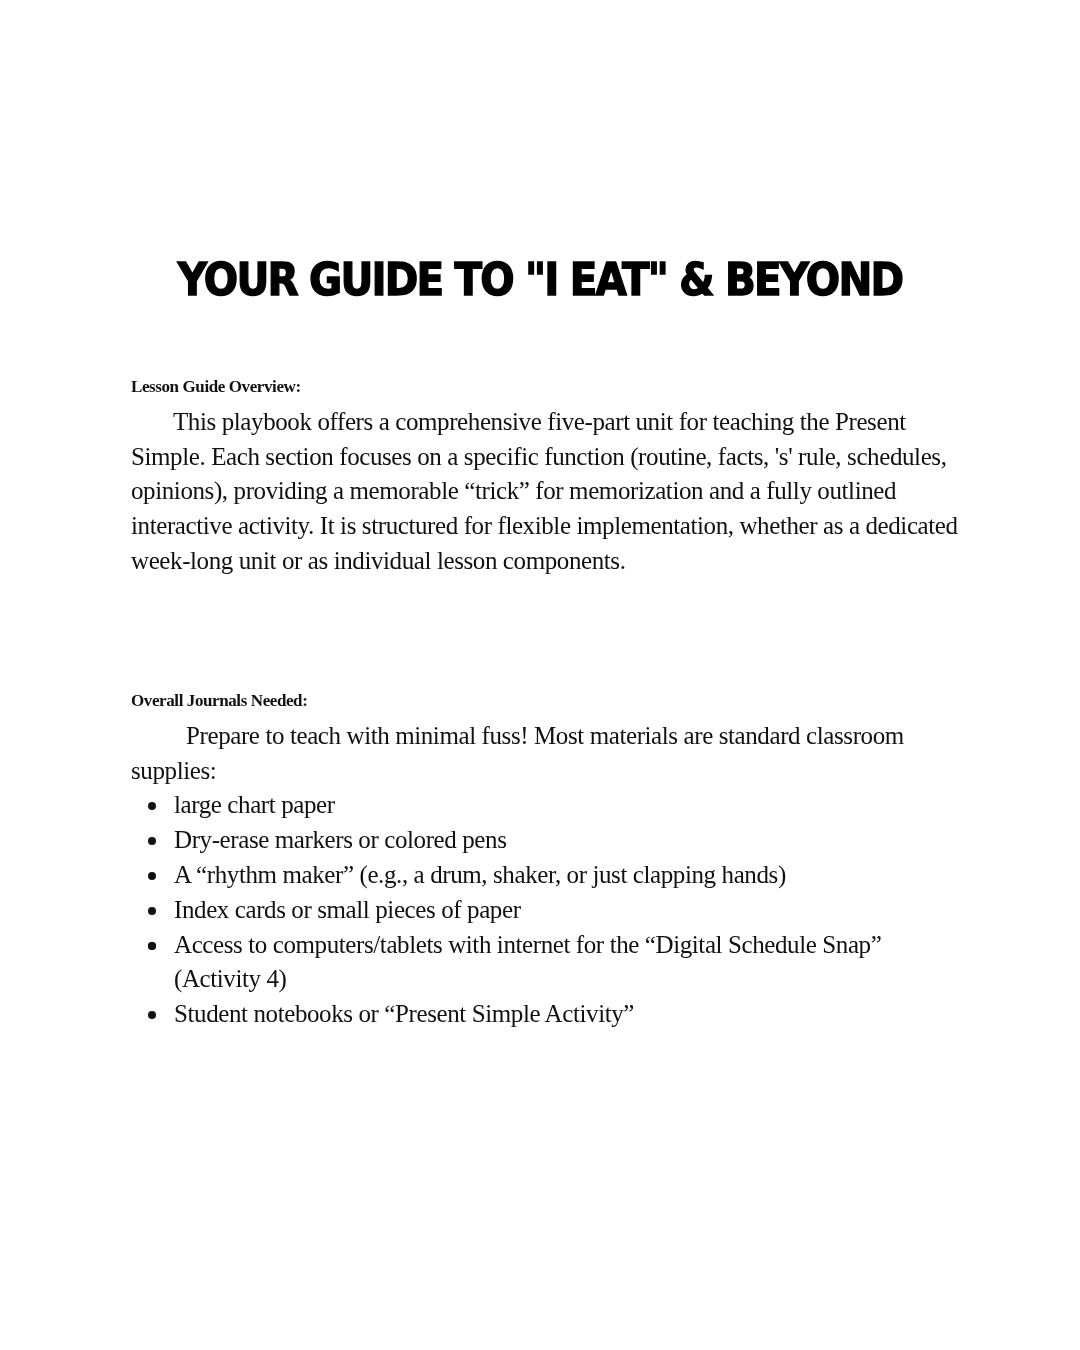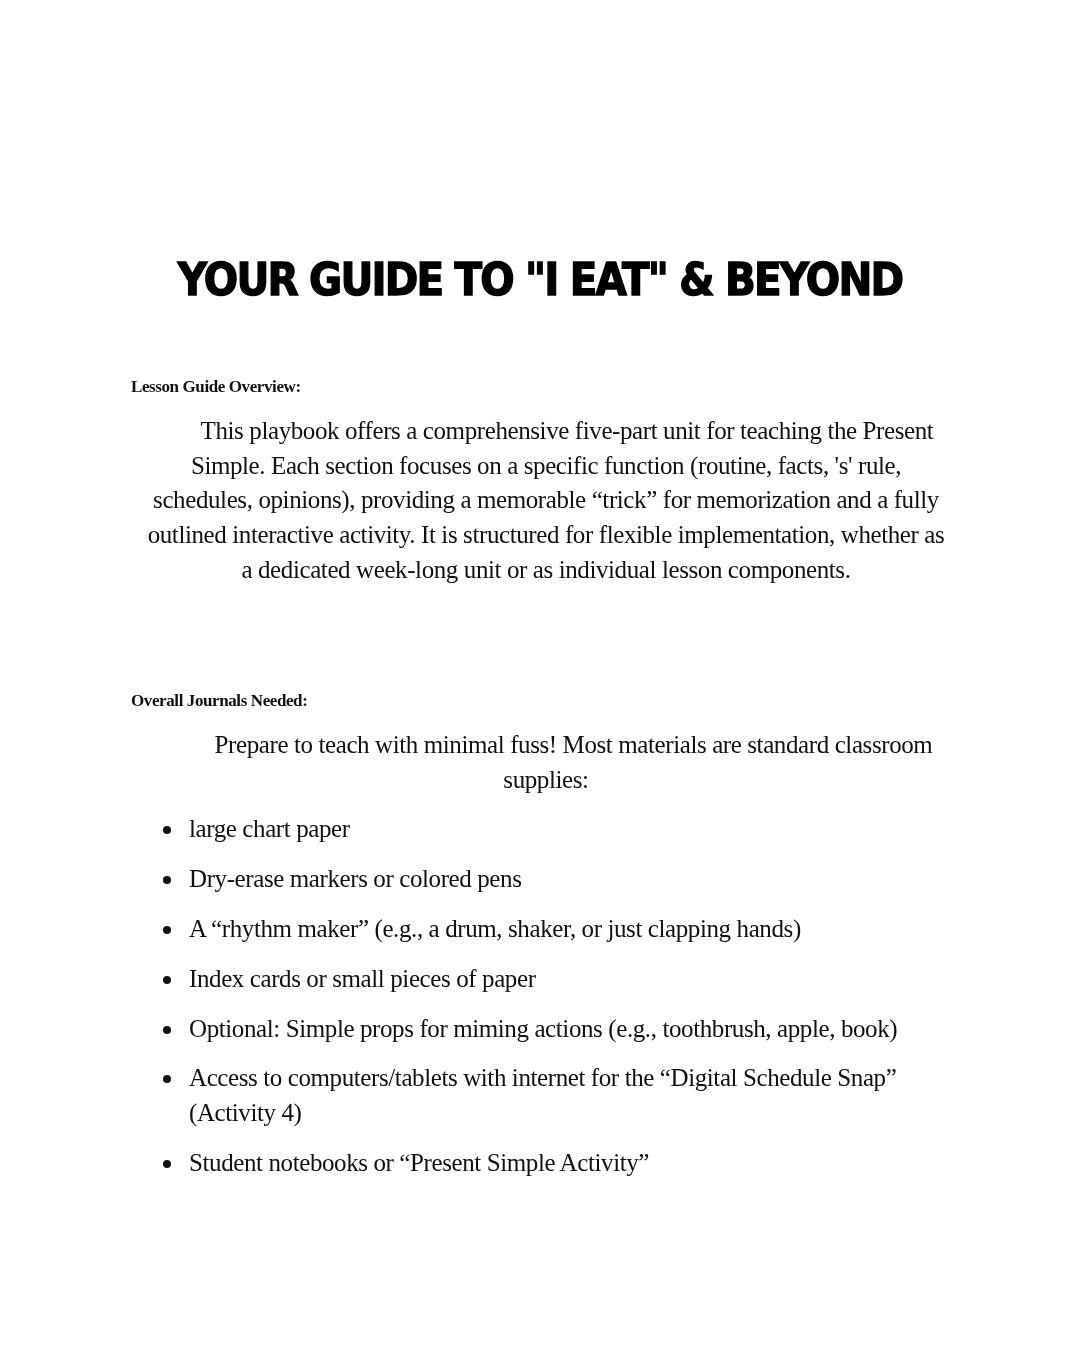--- a/index.html
+++ b/index.html
@@ -42,35 +42,34 @@
     }
     .section-overview { top: 370px; }
     .section-materials { top: 684px; }
     .section-heading {
       font-weight: bold;
       margin: 0;
       font-size: 17px;
       line-height: 34.8px;
     }
     .para {
-      margin: 9px;
+      margin: 0;
       text-indent: 42px;
-      text-align: center;
     }
     .para.materials-intro {
       text-indent: 55px;
     }
     ul.materials-list {
       margin: 0;
       padding: 0 0 0 43px;
       list-style: none;
     }
     ul.materials-list li {
       position: relative;
-      margin: 15px;
+      margin: 0;
     }
     ul.materials-list li .bullet {
       position: absolute;
       left: -26px;
       top: 14px;
       width: 8px;
       height: 8px;
       border-radius: 50%;
       background: #111;
     }
@@ -86,17 +85,17 @@
 </section>
 
 <section class="content section-materials">
   <h2 class="section-heading">Overall Journals Needed:</h2>
   <p class="para materials-intro">Prepare to teach with minimal fuss! Most materials are standard classroom supplies:</p>
   <ul class="materials-list">
     <li><span class="bullet"></span><span>large chart paper</span></li>
     <li><span class="bullet"></span><span>Dry-erase markers or colored pens</span></li>
     <li><span class="bullet"></span><span>A “rhythm maker” (e.g., a drum, shaker, or just clapping hands)</span></li>
     <li><span class="bullet"></span><span>Index cards or small pieces of paper</span></li>
-    <li><span class="bullet"></span><span>Optional: Simple props for miming actions (e.g., toothbrush, apple, book)</span></li>
+    <li><span class="bullet"></span></li>
     <li><span class="bullet"></span><span>Access to computers/tablets with internet for the “Digital Schedule Snap” (Activity 4)</span></li>
     <li><span class="bullet"></span><span>Student notebooks or “Present Simple Activity”</span></li>
   </ul>
 </section>
 
 </body></html>

